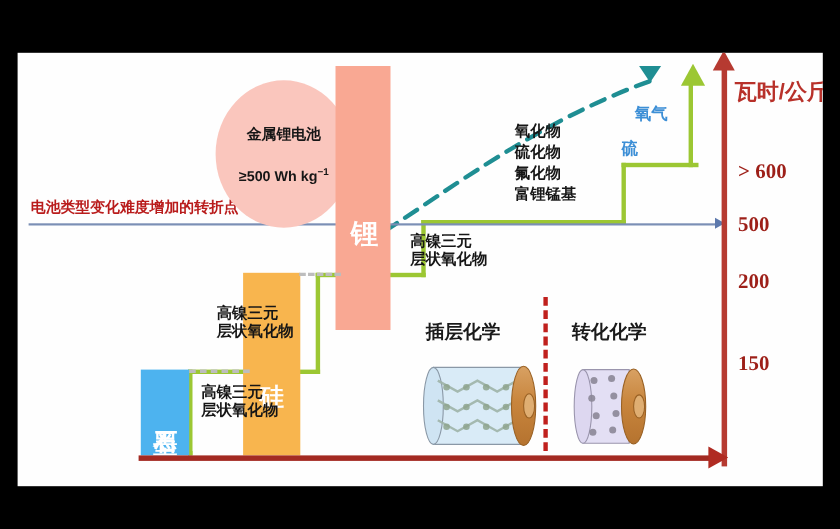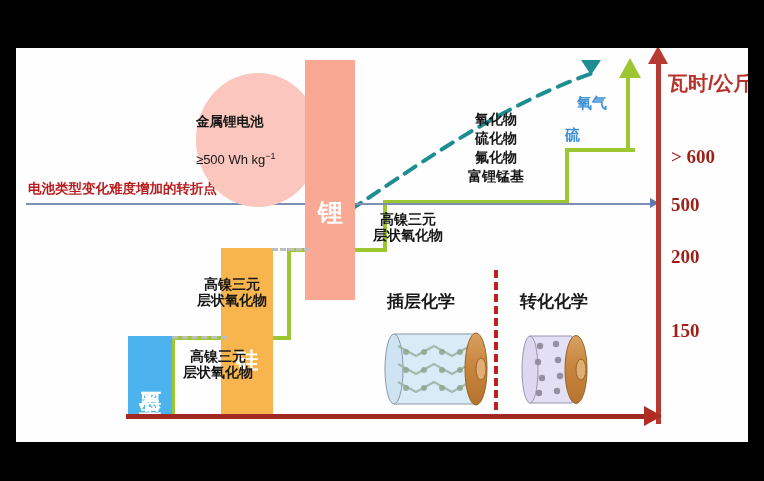--- a/index.html
+++ b/index.html
@@ -31,37 +31,37 @@
   #bar-lithium{left:289px;top:12px;width:50px;height:240px;background:#f9a893;}
   #bar-lithium span{font-size:25px;}
 
   
   .dashcap{position:absolute;height:0;border-top:3px dashed #bdbdbd;}
   #dashcap-graphite{left:156px;top:288px;width:55px;}
   #dashcap-silicon{left:256px;top:200px;width:38px;}
 
   
   #metal-li-ellipse{left:180px;top:25px;width:124px;height:134px;background:#fac6bd;border-radius:50%;}
-  #metal-li-wrap{left:180px;top:25px;width:124px;height:134px;display:flex;flex-direction:column;justify-content:center;}
+  #metal-li-wrap{left:180px;top:25px;width:124px;height:134px;display:flex;flex-direction:column;align-items:center;justify-content:center;}
   #metal-li-title{color:#161616;font-size:13.5px;font-weight:bold;white-space:nowrap;}
-  #metal-li-sub{color:#161616;font-size:13px;font-weight:normal;white-space:nowrap;margin-top:20px;}
+  #metal-li-sub{color:#161616;font-size:13px;font-weight:bold;white-space:nowrap;margin-top:20px;}
   #metal-li-sub sup{font-size:9px;}
 
   
   .gl{position:absolute;background:#9cc733;}
   .glv{width:4px;}
   .glh{height:4px;}
   #green-arrow-head{left:603px;top:10px;width:0;height:0;border-left:11px solid transparent;border-right:11px solid transparent;border-bottom:20px solid #9cc733;}
 
   
   #teal-curve{left:330px;top:6px;width:270px;height:160px;}
   #teal-head{left:565px;top:12px;width:0;height:0;border-left:10px solid transparent;border-right:10px solid transparent;border-top:15px solid #1f8e93;}
 
   
-  .lbl{position:absolute;color:#161616;font-size:14px;font-weight:bold;line-height:1.16;text-align:center;white-space:nowrap;}
+  .lbl{position:absolute;color:#161616;font-size:14px;font-weight:bold;line-height:1.16;text-align:left;white-space:nowrap;}
   .lbl-blue{position:absolute;color:#3d8fd6;font-size:15px;font-weight:bold;white-space:nowrap;}
   .chem-title{position:absolute;color:#1a1a1a;font-size:17px;font-weight:bold;white-space:nowrap;}
 
   
   #chem-divider{left:478px;top:222px;width:0;height:140px;border-left:4px dashed #c0201d;}
 
   
   .cyl{position:absolute;}
 </style>
 </head>

